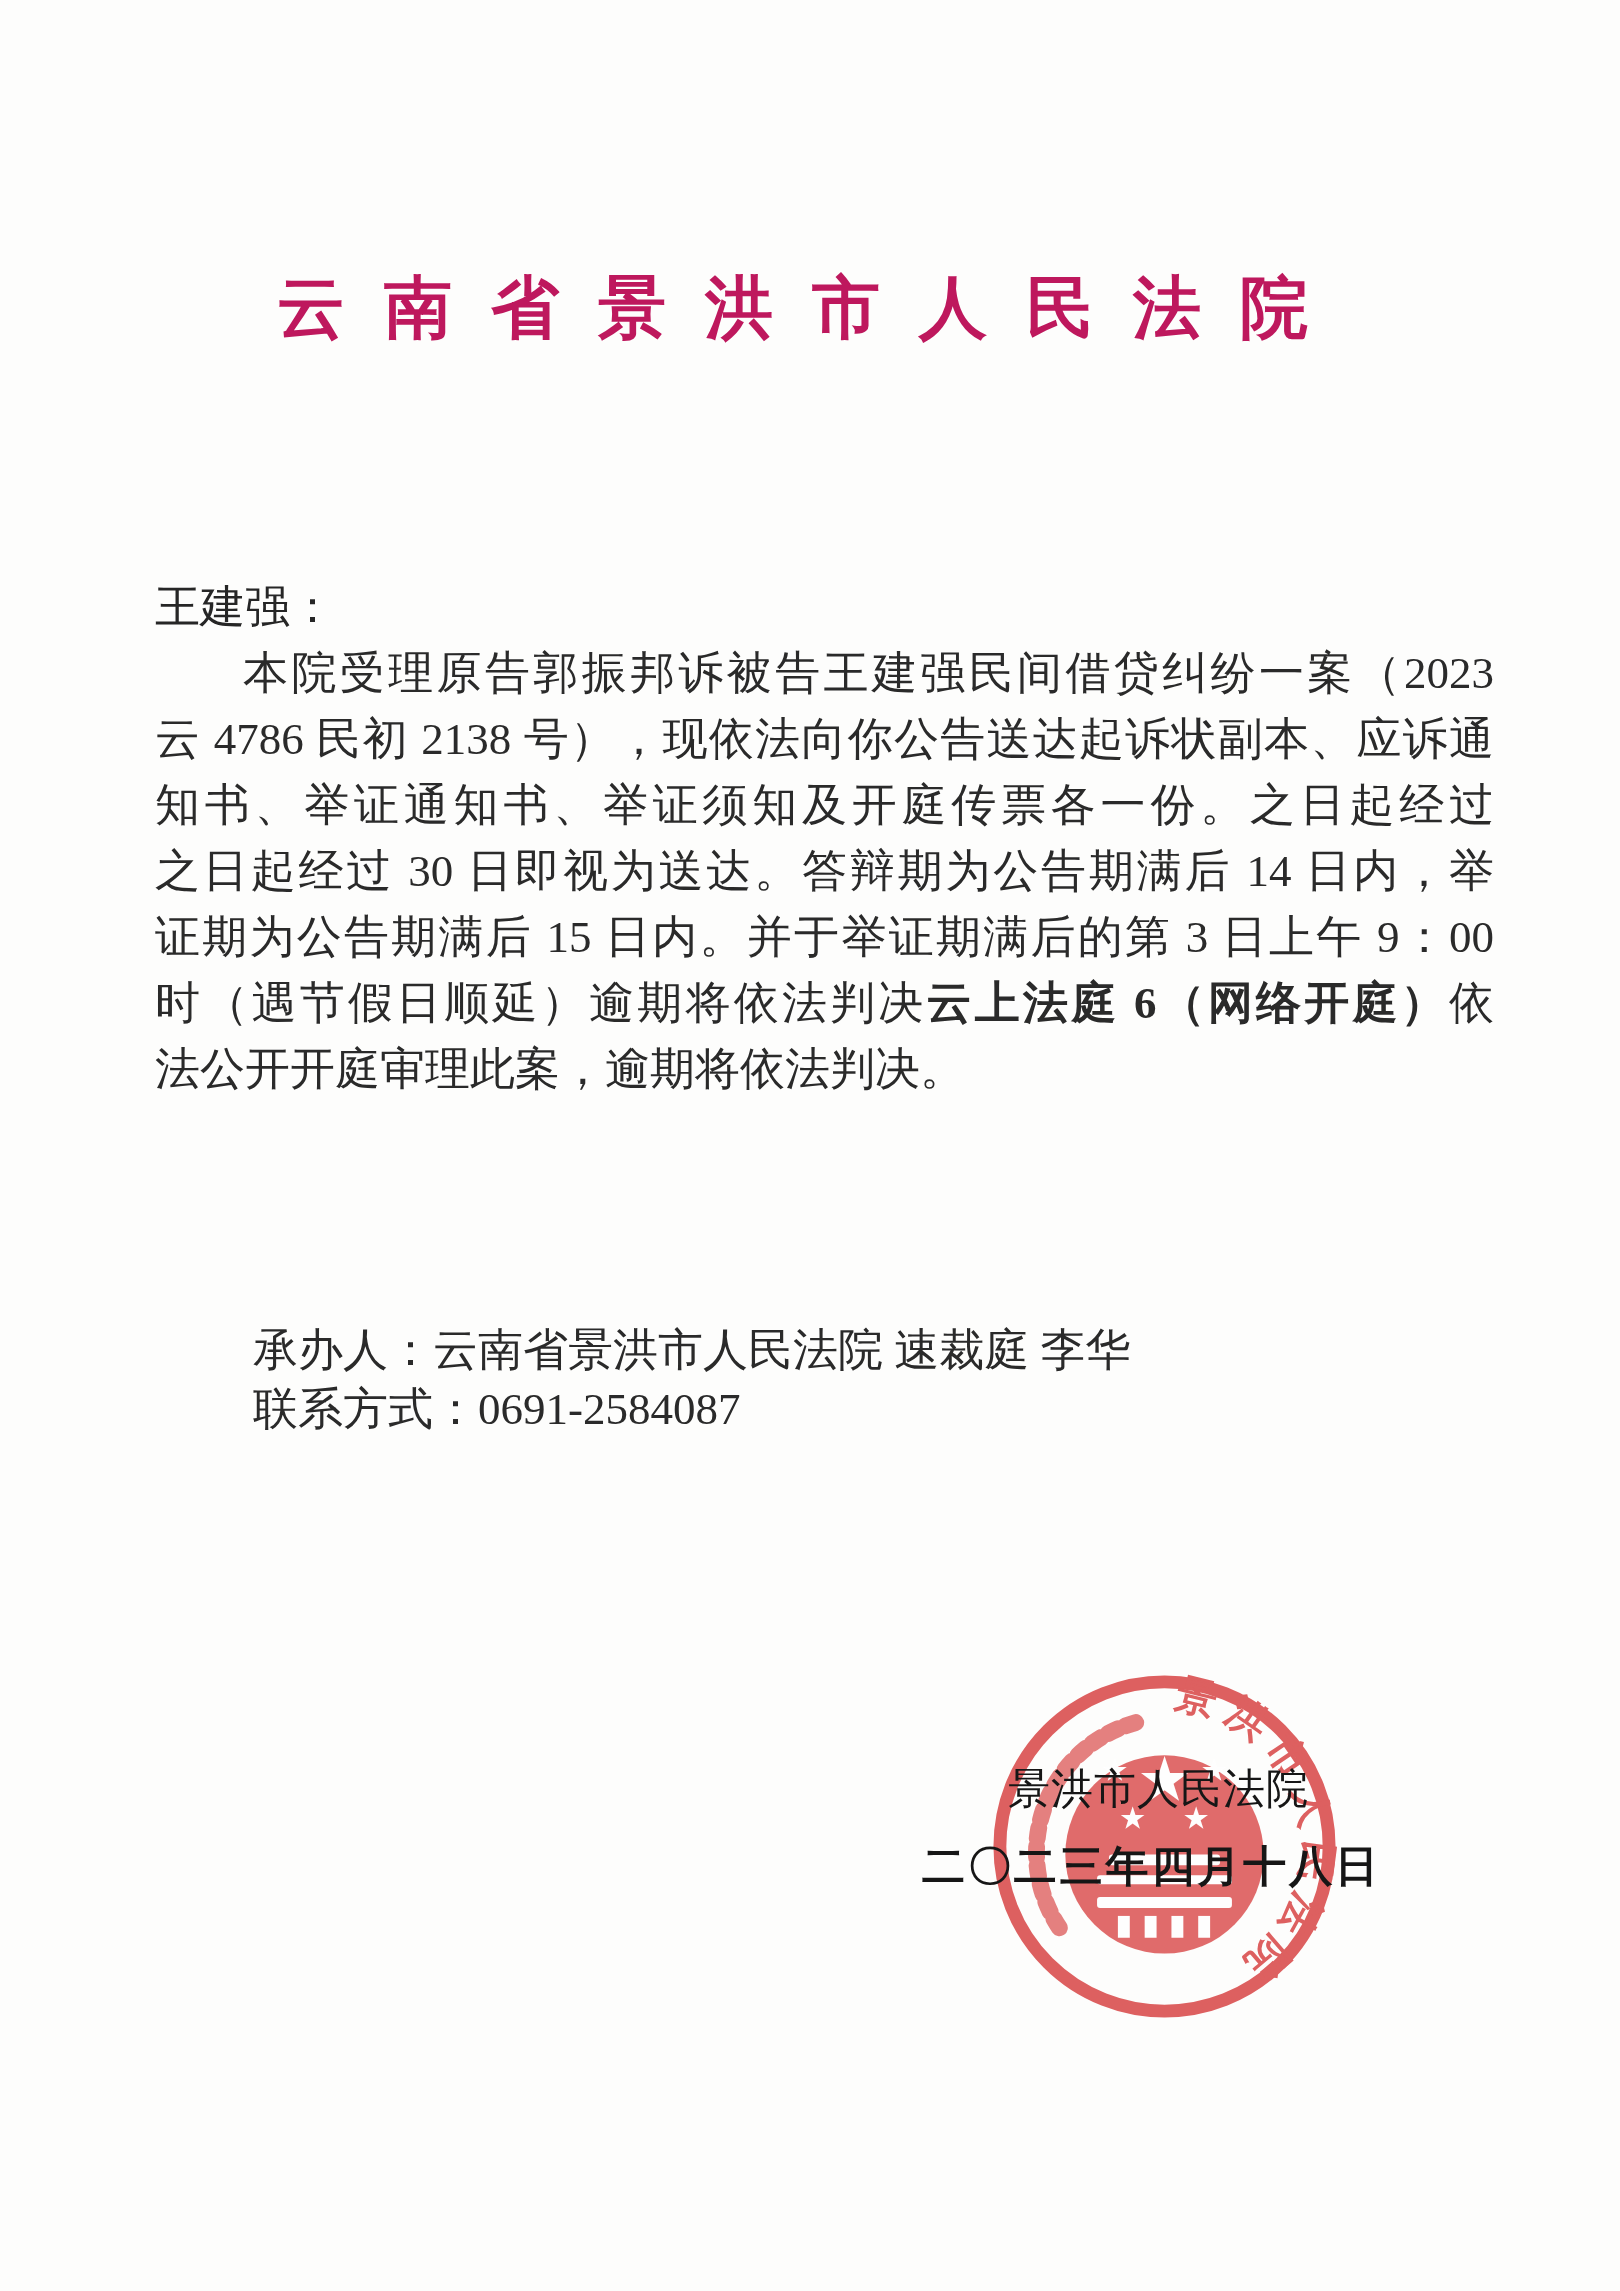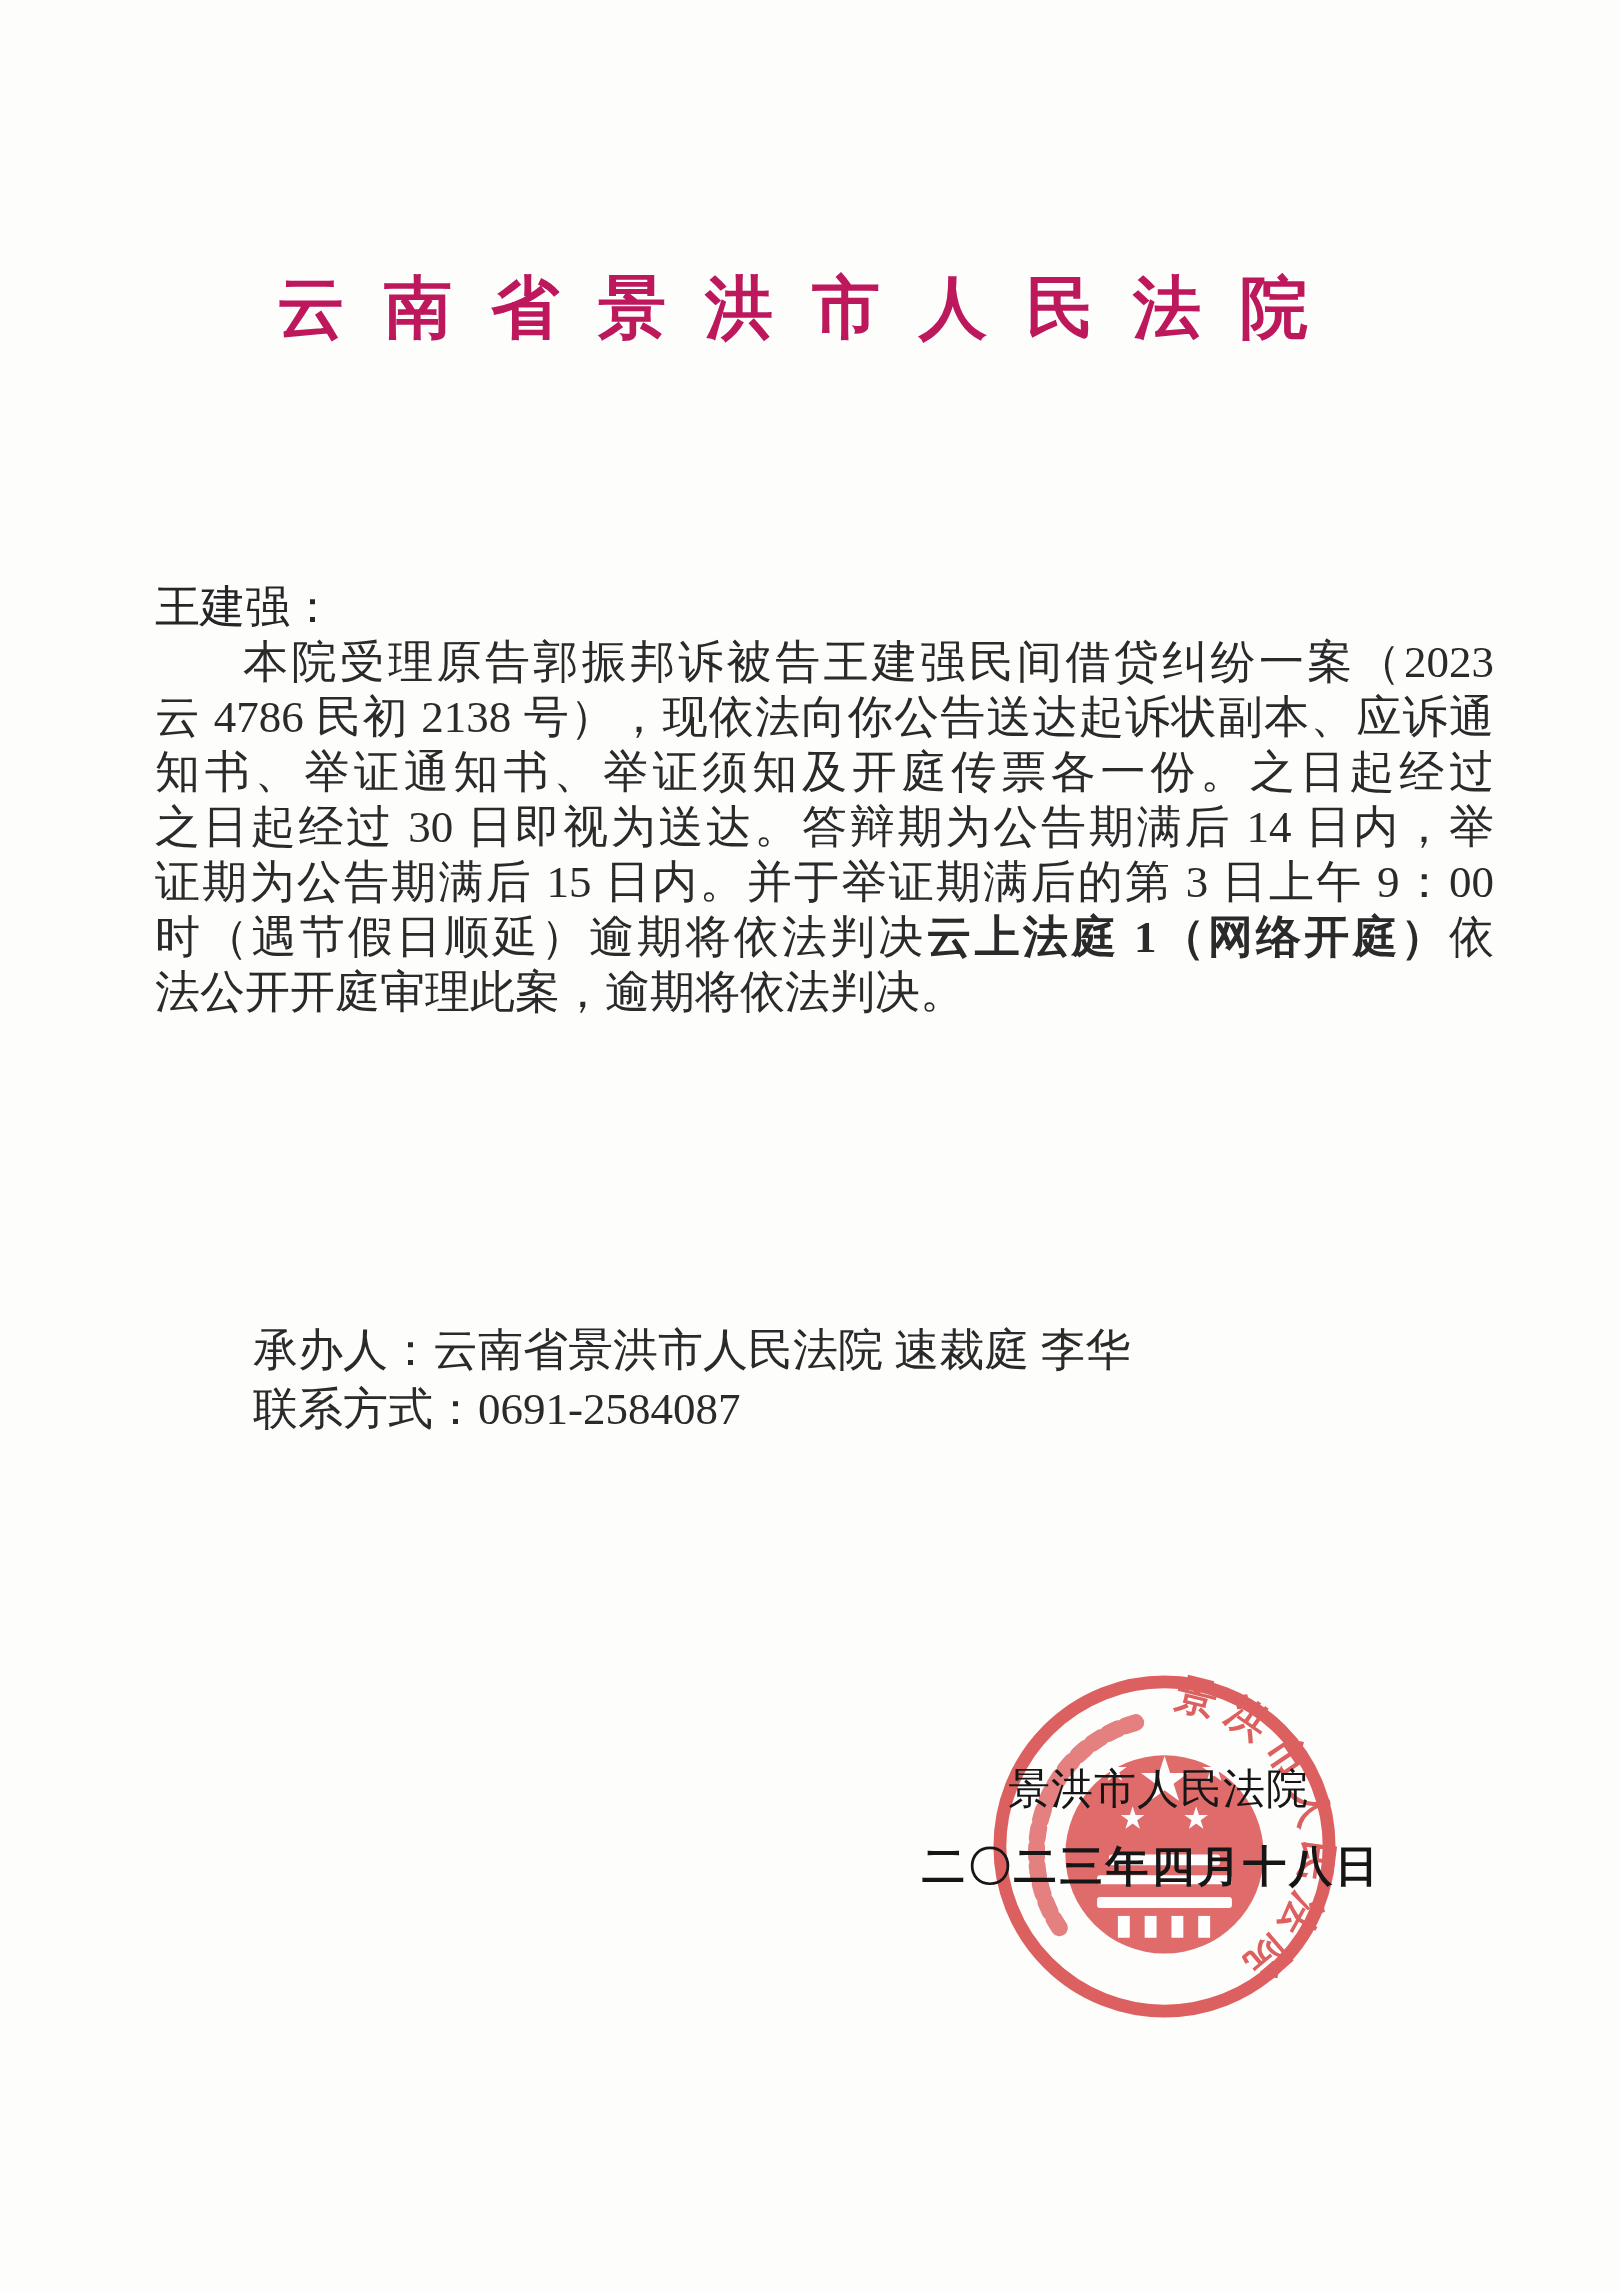--- a/index.html
+++ b/index.html
@@ -30,20 +30,21 @@
     font-size:45px;color:#262626;white-space:nowrap;
   }
   .body-block{
     position:absolute;left:155px;top:635px;width:1339px;
     font-size:45px;color:#2a2a2a;
   }
   .body-line{
     line-height:55px;height:55px;
     text-align:justify;text-align-last:justify;
     white-space:nowrap;
+    margin-top:11px;
   }
   .body-line.indent{padding-left:88px;}
   .body-line.last{text-align:right;text-align-last:left;}
   .bold-seg{font-weight:bold;}
 
   .contact-block{
     position:absolute;left:253px;top:1321px;
     font-size:45px;line-height:59px;color:#2a2a2a;
     white-space:nowrap;
   }
@@ -74,21 +75,21 @@
 
 
   <div class="recipient">王建强：</div>
 
   <div class="body-block">
     <div class="body-line indent">本院受理原告郭振邦诉被告王建强民间借贷纠纷一案（2023</div>
     <div class="body-line">云 4786 民初 2138 号），现依法向你公告送达起诉状副本、应诉通</div>
     <div class="body-line">知书、举证通知书、举证须知及开庭传票各一份。之日起经过</div>
     <div class="body-line">之日起经过 30 日即视为送达。答辩期为公告期满后 14 日内，举</div>
     <div class="body-line">证期为公告期满后 15 日内。并于举证期满后的第 3 日上午 9：00</div>
-    <div class="body-line"><span>时（遇节假日顺延）逾期将依法判决</span><span class="bold-seg">云上法庭 1（网络开庭）</span><span>依</span></div>
+    <div class="body-line"><span>时（遇节假日顺延）逾期将依法判决</span><span class="bold-seg">云上法庭 6（网络开庭）</span><span>依</span></div>
     <div class="body-line last">法公开开庭审理此案，逾期将依法判决。</div>
   </div>
 
   <div class="contact-block">
     <div>承办人：云南省景洪市人民法院  速裁庭  李华</div>
     <div>联系方式：0691-2584087</div>
   </div>
 
   <div class="seal-wrap">
     <svg viewBox="0 0 360 360">

